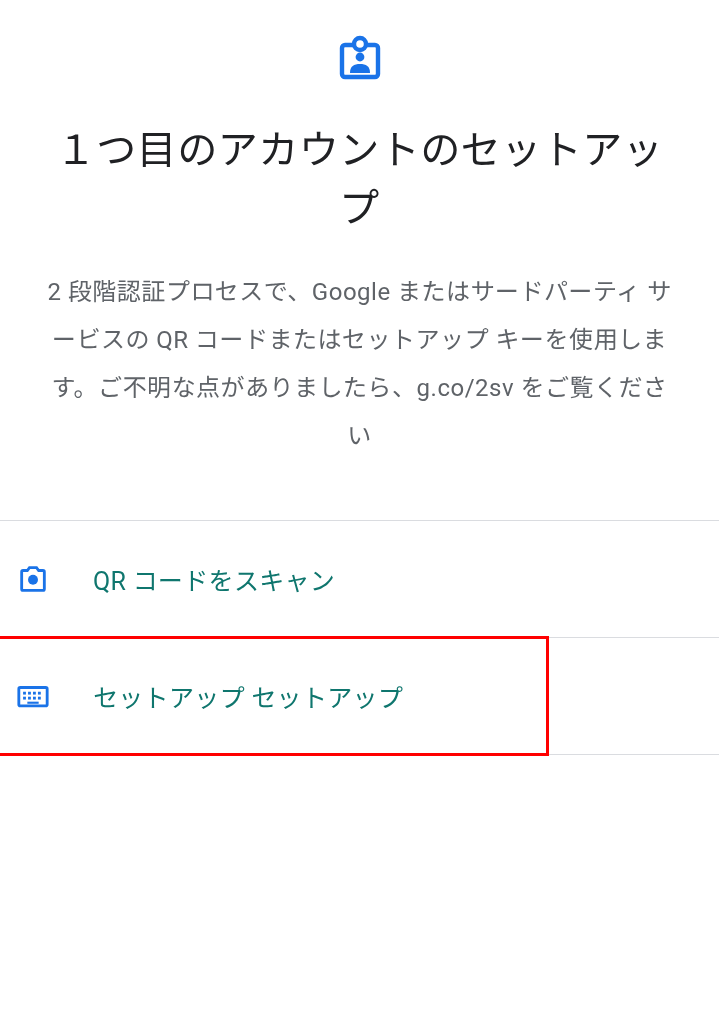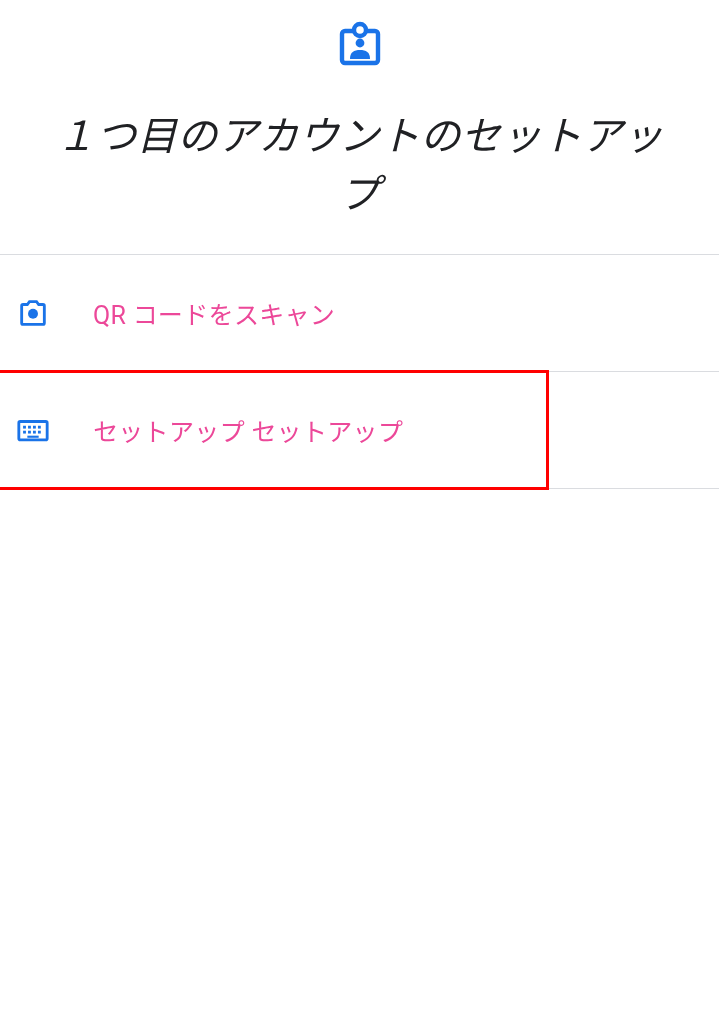--- a/index.html
+++ b/index.html
@@ -8,22 +8,21 @@
       box-sizing: border-box;
     }
     body {
       font-family: -apple-system, BlinkMacSystemFont, "Segoe UI", Roboto, "Noto Sans JP", sans-serif;
       background: #ffffff;
       width: 719px;
       height: 1024px;
       color: #202124;
     }
     .container {
-      padding: 16px 40px 0 40px;
-      font-style: italic;
+      padding: 30px 40px 0 40px;
     }
     .icon-wrapper {
       display: flex;
       justify-content: center;
       margin-bottom: 35px;
       margin-top: 5px;
     }
     .title {
       font-size: 40px;
       font-weight: 400;
@@ -60,21 +59,21 @@
     .option-icon {
       width: 36px;
       height: 36px;
       flex-shrink: 0;
       display: flex;
       align-items: center;
       justify-content: center;
     }
     .option-label {
       font-size: 25px;
-      color: #ec4899;
+      color: #0f766e;
       margin-left: 42px;
       letter-spacing: 0.3px;
     }
     .highlight-box {
       position: absolute;
       left: 26px;
       right: 210px;
       top: -2px;
       bottom: -2px;
       border: 3px solid #ff0000;
@@ -91,20 +90,21 @@
         <rect x="3" y="5" width="18" height="16" rx="1.5" stroke="#1a73e8" stroke-width="2.2" fill="none"></rect>
         <circle cx="12" cy="4.5" r="3" stroke="#1a73e8" stroke-width="2.2" fill="#ffffff"></circle>
         <circle cx="12" cy="11" r="2.2" fill="#1a73e8"></circle>
         <path d="M7 19 C7 15.5 9 14.5 12 14.5 C15 14.5 17 15.5 17 19" fill="#1a73e8"></path>
       </svg>
     </span>
   </div>
 
   <h1 class="title">１つ目のアカウントのセットアップ</h1>
 
+  <p class="description">2 段階認証プロセスで、Google またはサードパーティ サービスの QR コードまたはセットアップ キーを使用します。ご不明な点がありましたら、g.co/2sv をご覧ください</p>
 </div>
 
 <div class="options">
   <div class="option-item">
     <span class="option-icon">
       <svg width="34" height="34" viewBox="0 0 24 24" fill="none">
         <path d="M4 7 L4 19 C4 19.5 4.5 20 5 20 L19 20 C19.5 20 20 19.5 20 19 L20 7 C20 6.5 19.5 6 19 6 L16 6 L14.5 4 L9.5 4 L8 6 L5 6 C4.5 6 4 6.5 4 7 Z" stroke="#1a73e8" stroke-width="2" fill="none"></path>
         <circle cx="12" cy="12.5" r="3.5" fill="#1a73e8"></circle>
       </svg>
     </span>

